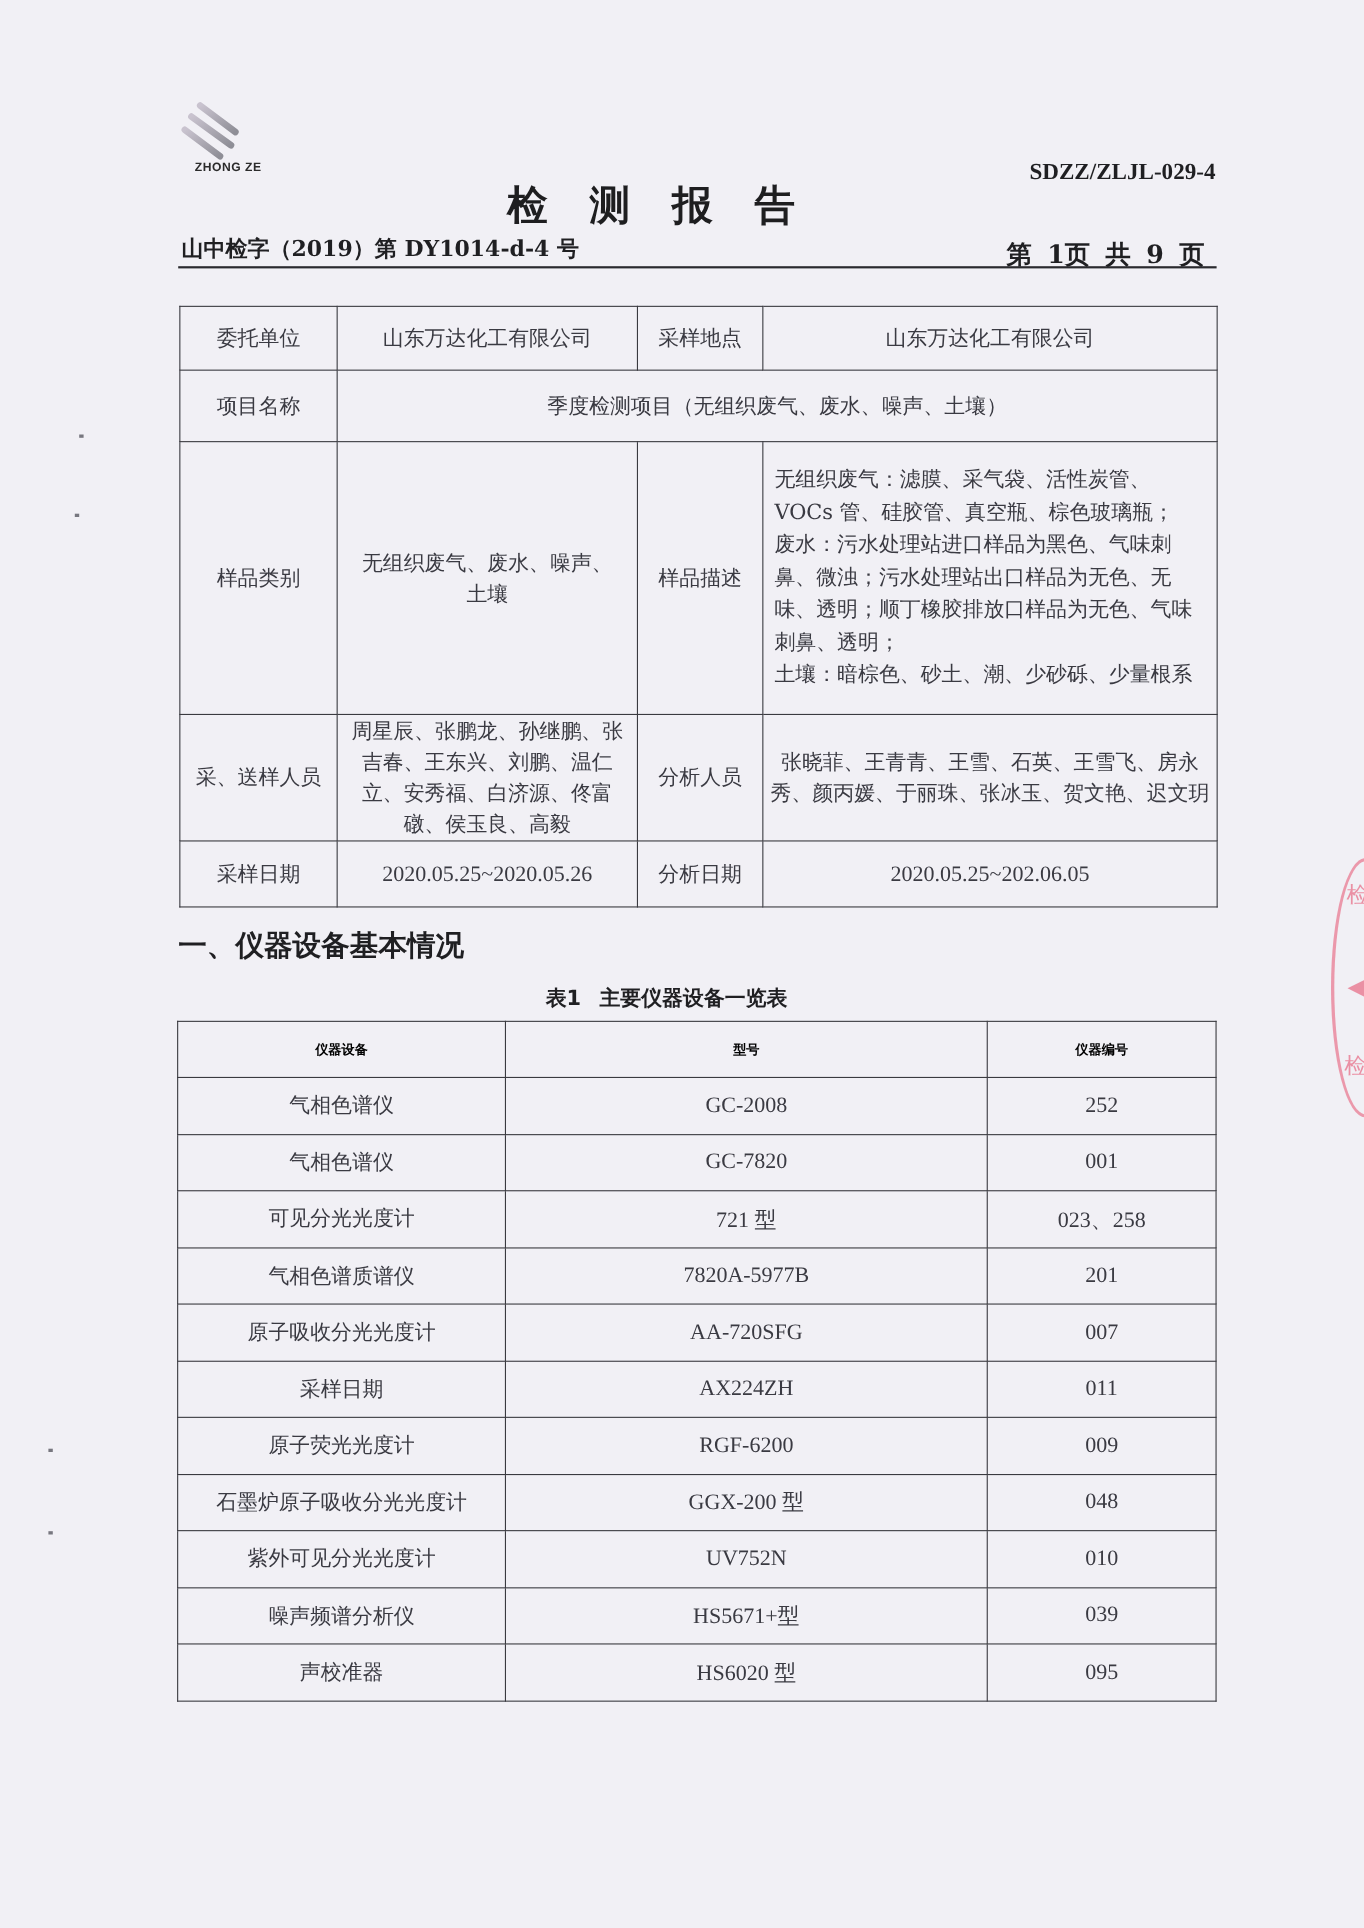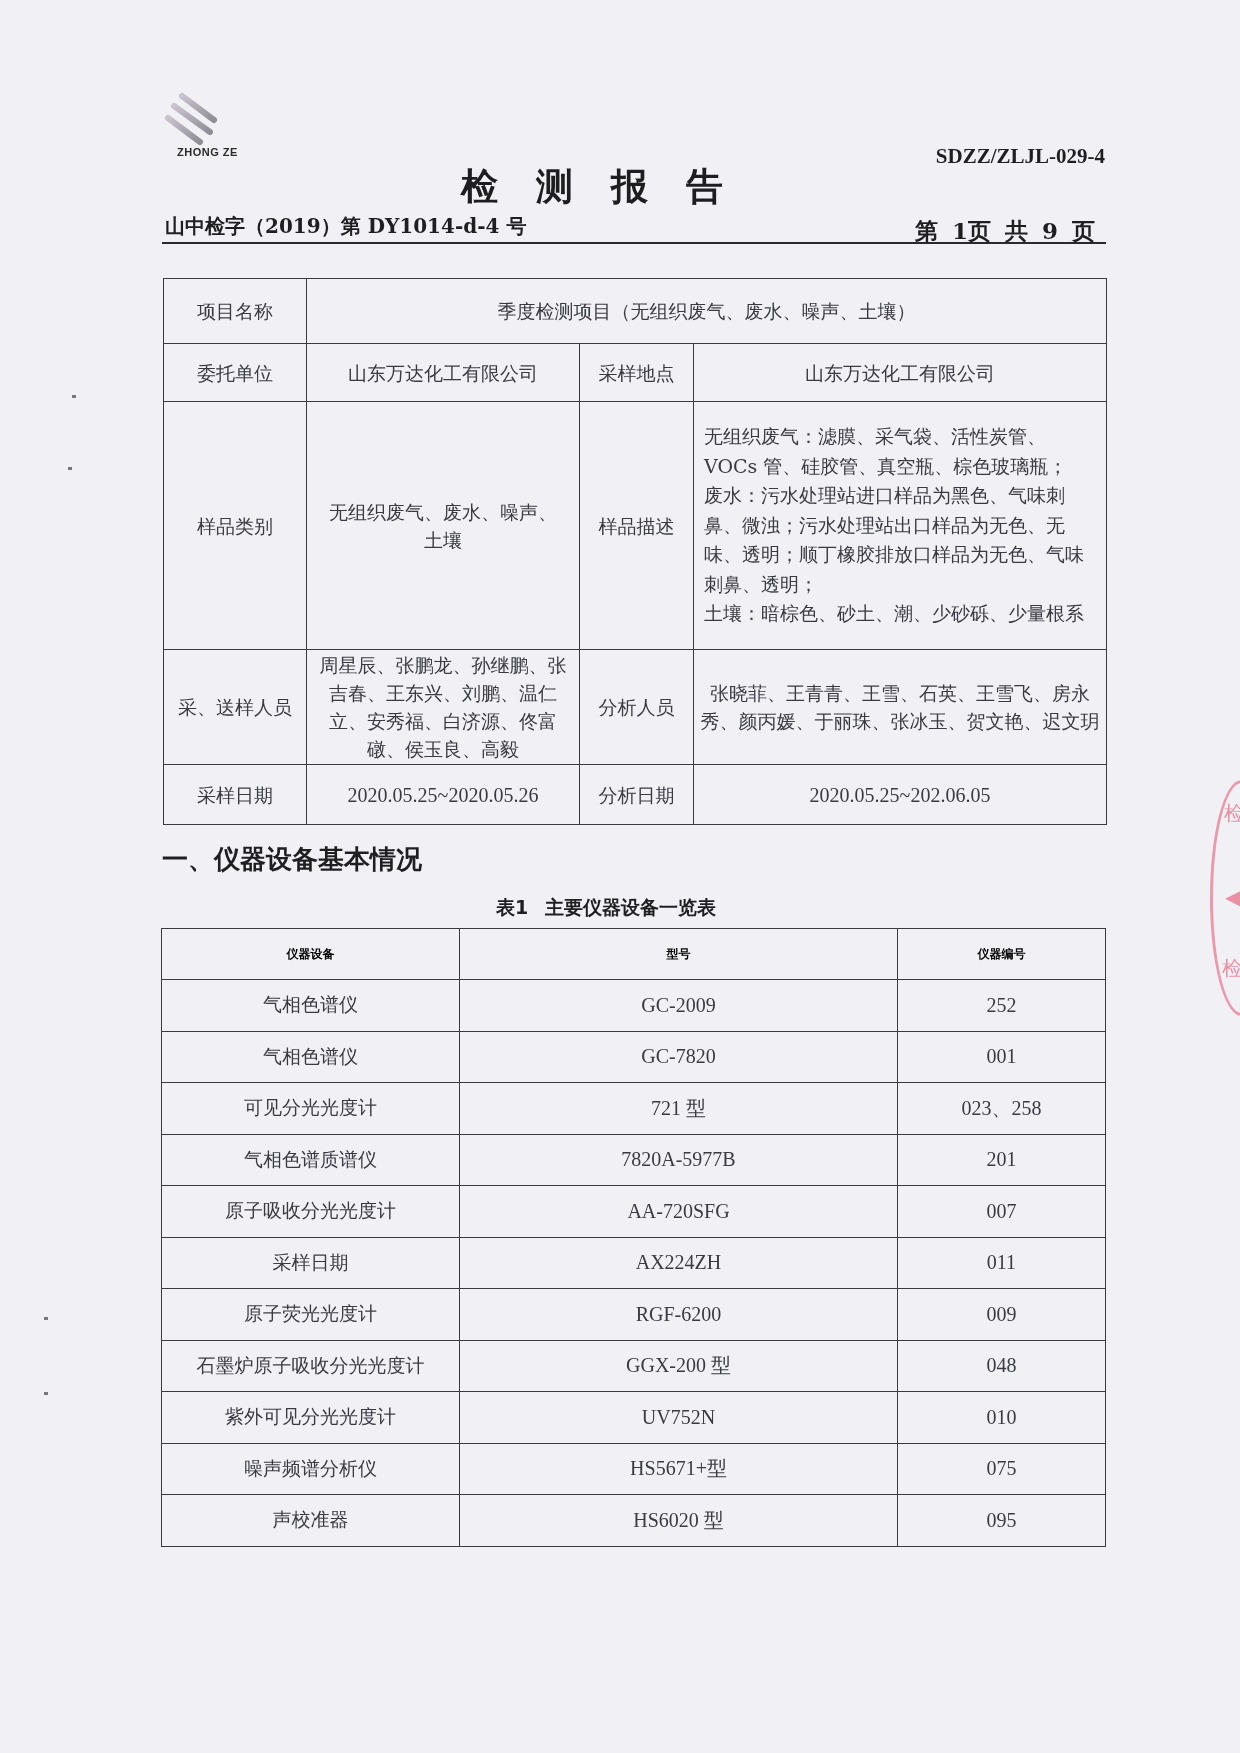--- a/index.html
+++ b/index.html
@@ -217,29 +217,29 @@
 <div class="header-rule"></div>
 
 <table class="info-table">
   <colgroup>
     <col style="width:143px">
     <col style="width:273px">
     <col style="width:114px">
     <col style="width:413px">
   </colgroup>
   <tbody>
-      <tr style="height:65px">
-    <td class="label">项目名称</td>
-    <td colspan="3">季度检测项目（无组织废气、废水、噪声、土壤）</td>
-  </tr>
-  <tr style="height:58px">
+      <tr style="height:58px">
     <td class="label">委托单位</td>
     <td>山东万达化工有限公司</td>
     <td class="label">采样地点</td>
     <td>山东万达化工有限公司</td>
+  </tr>
+  <tr style="height:65px">
+    <td class="label">项目名称</td>
+    <td colspan="3">季度检测项目（无组织废气、废水、噪声、土壤）</td>
   </tr>
   <tr style="height:248px">
     <td class="label">样品类别</td>
     <td style="padding:0 14px">无组织废气、废水、噪声、土壤</td>
     <td class="label">样品描述</td>
     <td class="desc">
       <div>无组织废气：滤膜、采气袋、活性炭管、VOCs 管、硅胶管、真空瓶、棕色玻璃瓶；</div>
       <div>废水：污水处理站进口样品为黑色、气味刺鼻、微浊；污水处理站出口样品为无色、无味、透明；顺丁橡胶排放口样品为无色、气味刺鼻、透明；</div>
       <div>土壤：暗棕色、砂土、潮、少砂砾、少量根系</div>
     </td>
@@ -271,21 +271,21 @@
   <thead>
     <tr>
       <th>仪器设备</th>
       <th>型号</th>
       <th>仪器编号</th>
     </tr>
   </thead>
   <tbody>
     <tr>
       <td class="name">气相色谱仪</td>
-      <td class="model">GC-2009</td>
+      <td class="model">GC-2008</td>
       <td class="num">252</td>
     </tr>
     <tr>
       <td class="name">气相色谱仪</td>
       <td class="model">GC-7820</td>
       <td class="num">001</td>
     </tr>
     <tr>
       <td class="name">可见分光光度计</td>
       <td class="model">721 型</td>
@@ -317,21 +317,21 @@
       <td class="num">048</td>
     </tr>
     <tr>
       <td class="name">紫外可见分光光度计</td>
       <td class="model">UV752N</td>
       <td class="num">010</td>
     </tr>
     <tr>
       <td class="name">噪声频谱分析仪</td>
       <td class="model">HS5671+型</td>
-      <td class="num">075</td>
+      <td class="num">039</td>
     </tr>
     <tr>
       <td class="name">声校准器</td>
       <td class="model">HS6020 型</td>
       <td class="num">095</td>
     </tr>
   </tbody>
 </table>
 
 <div class="margin-mark" style="left:72px;top:395px"></div>

